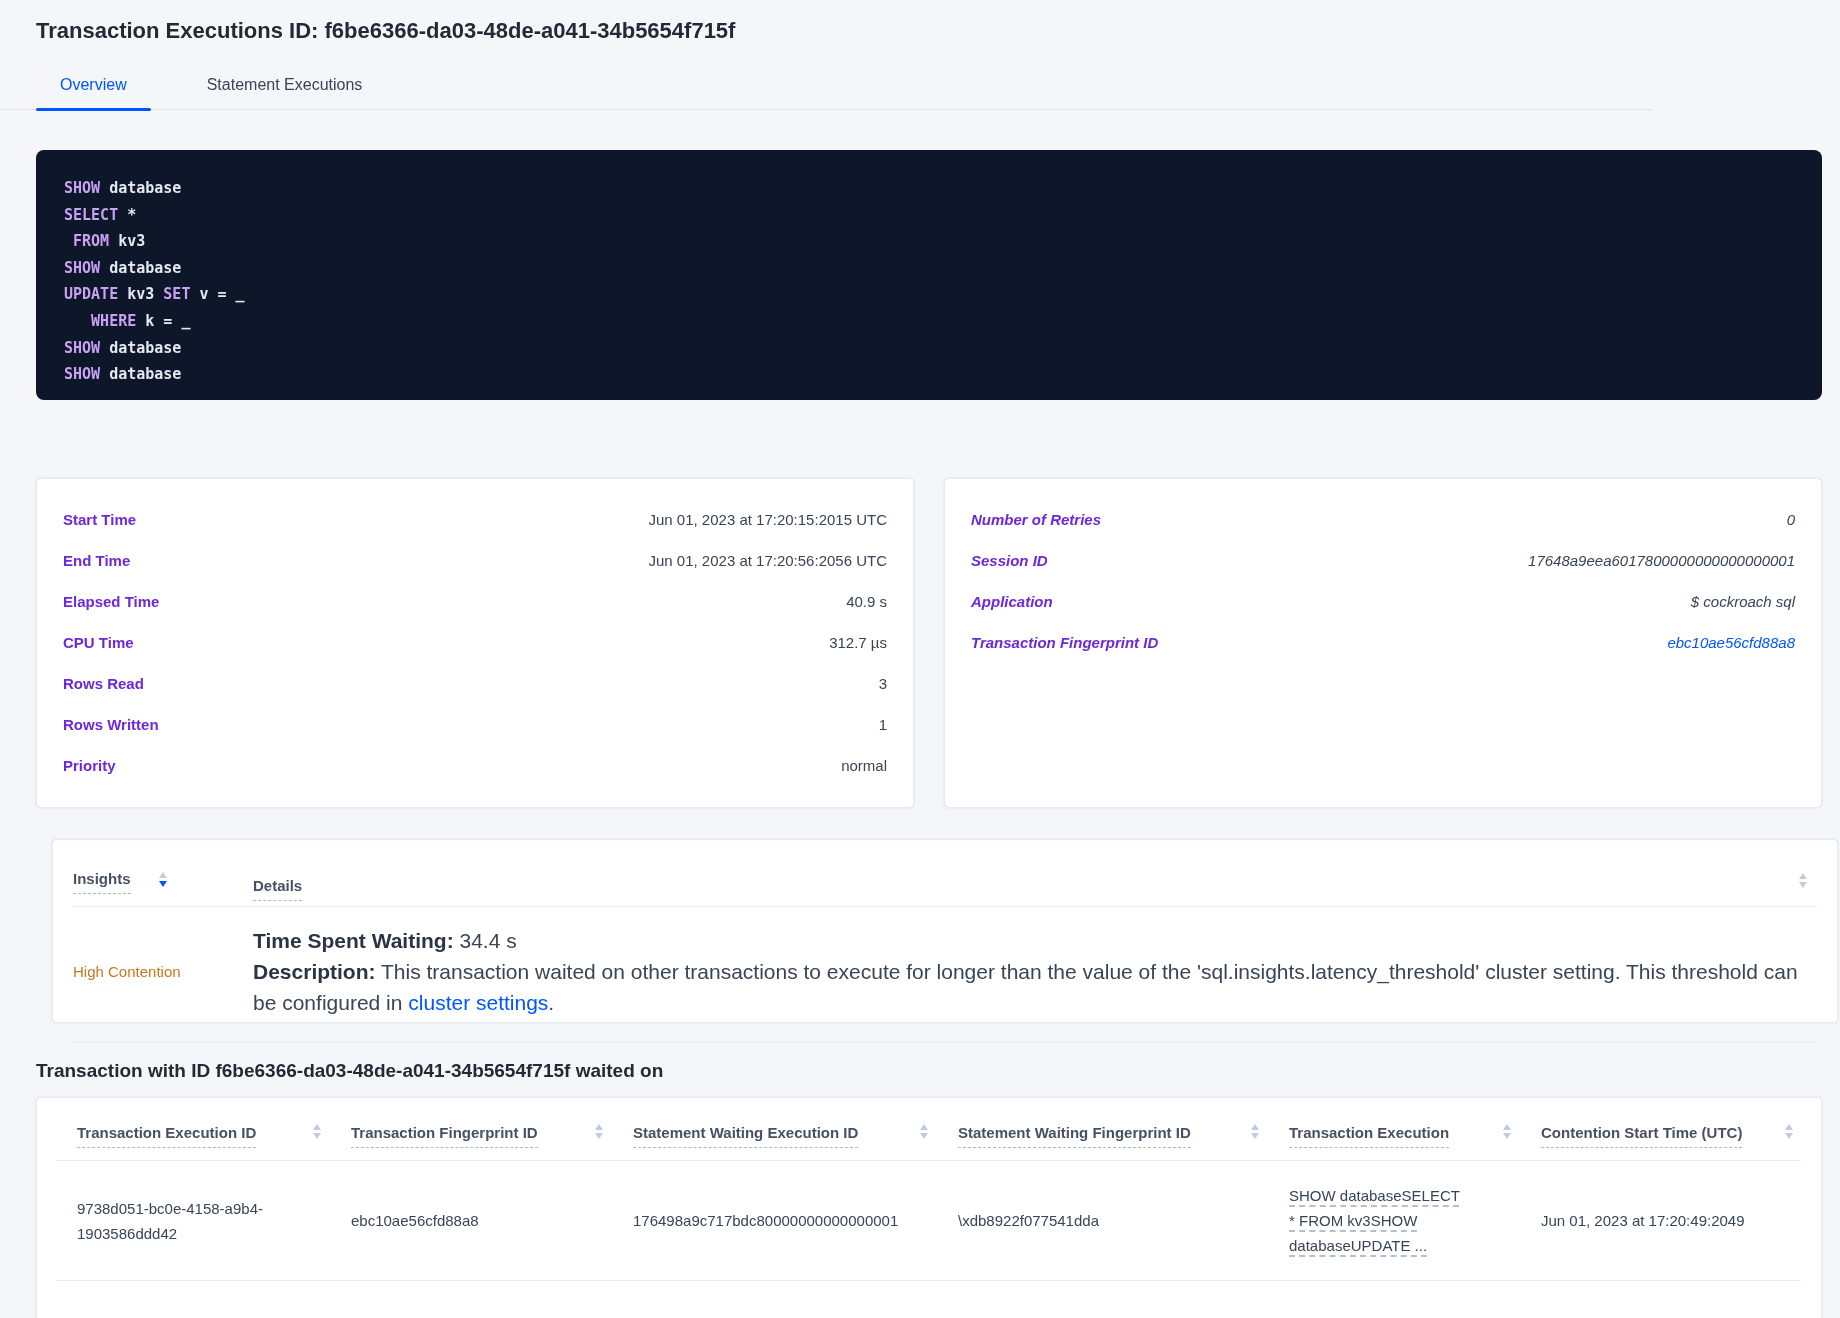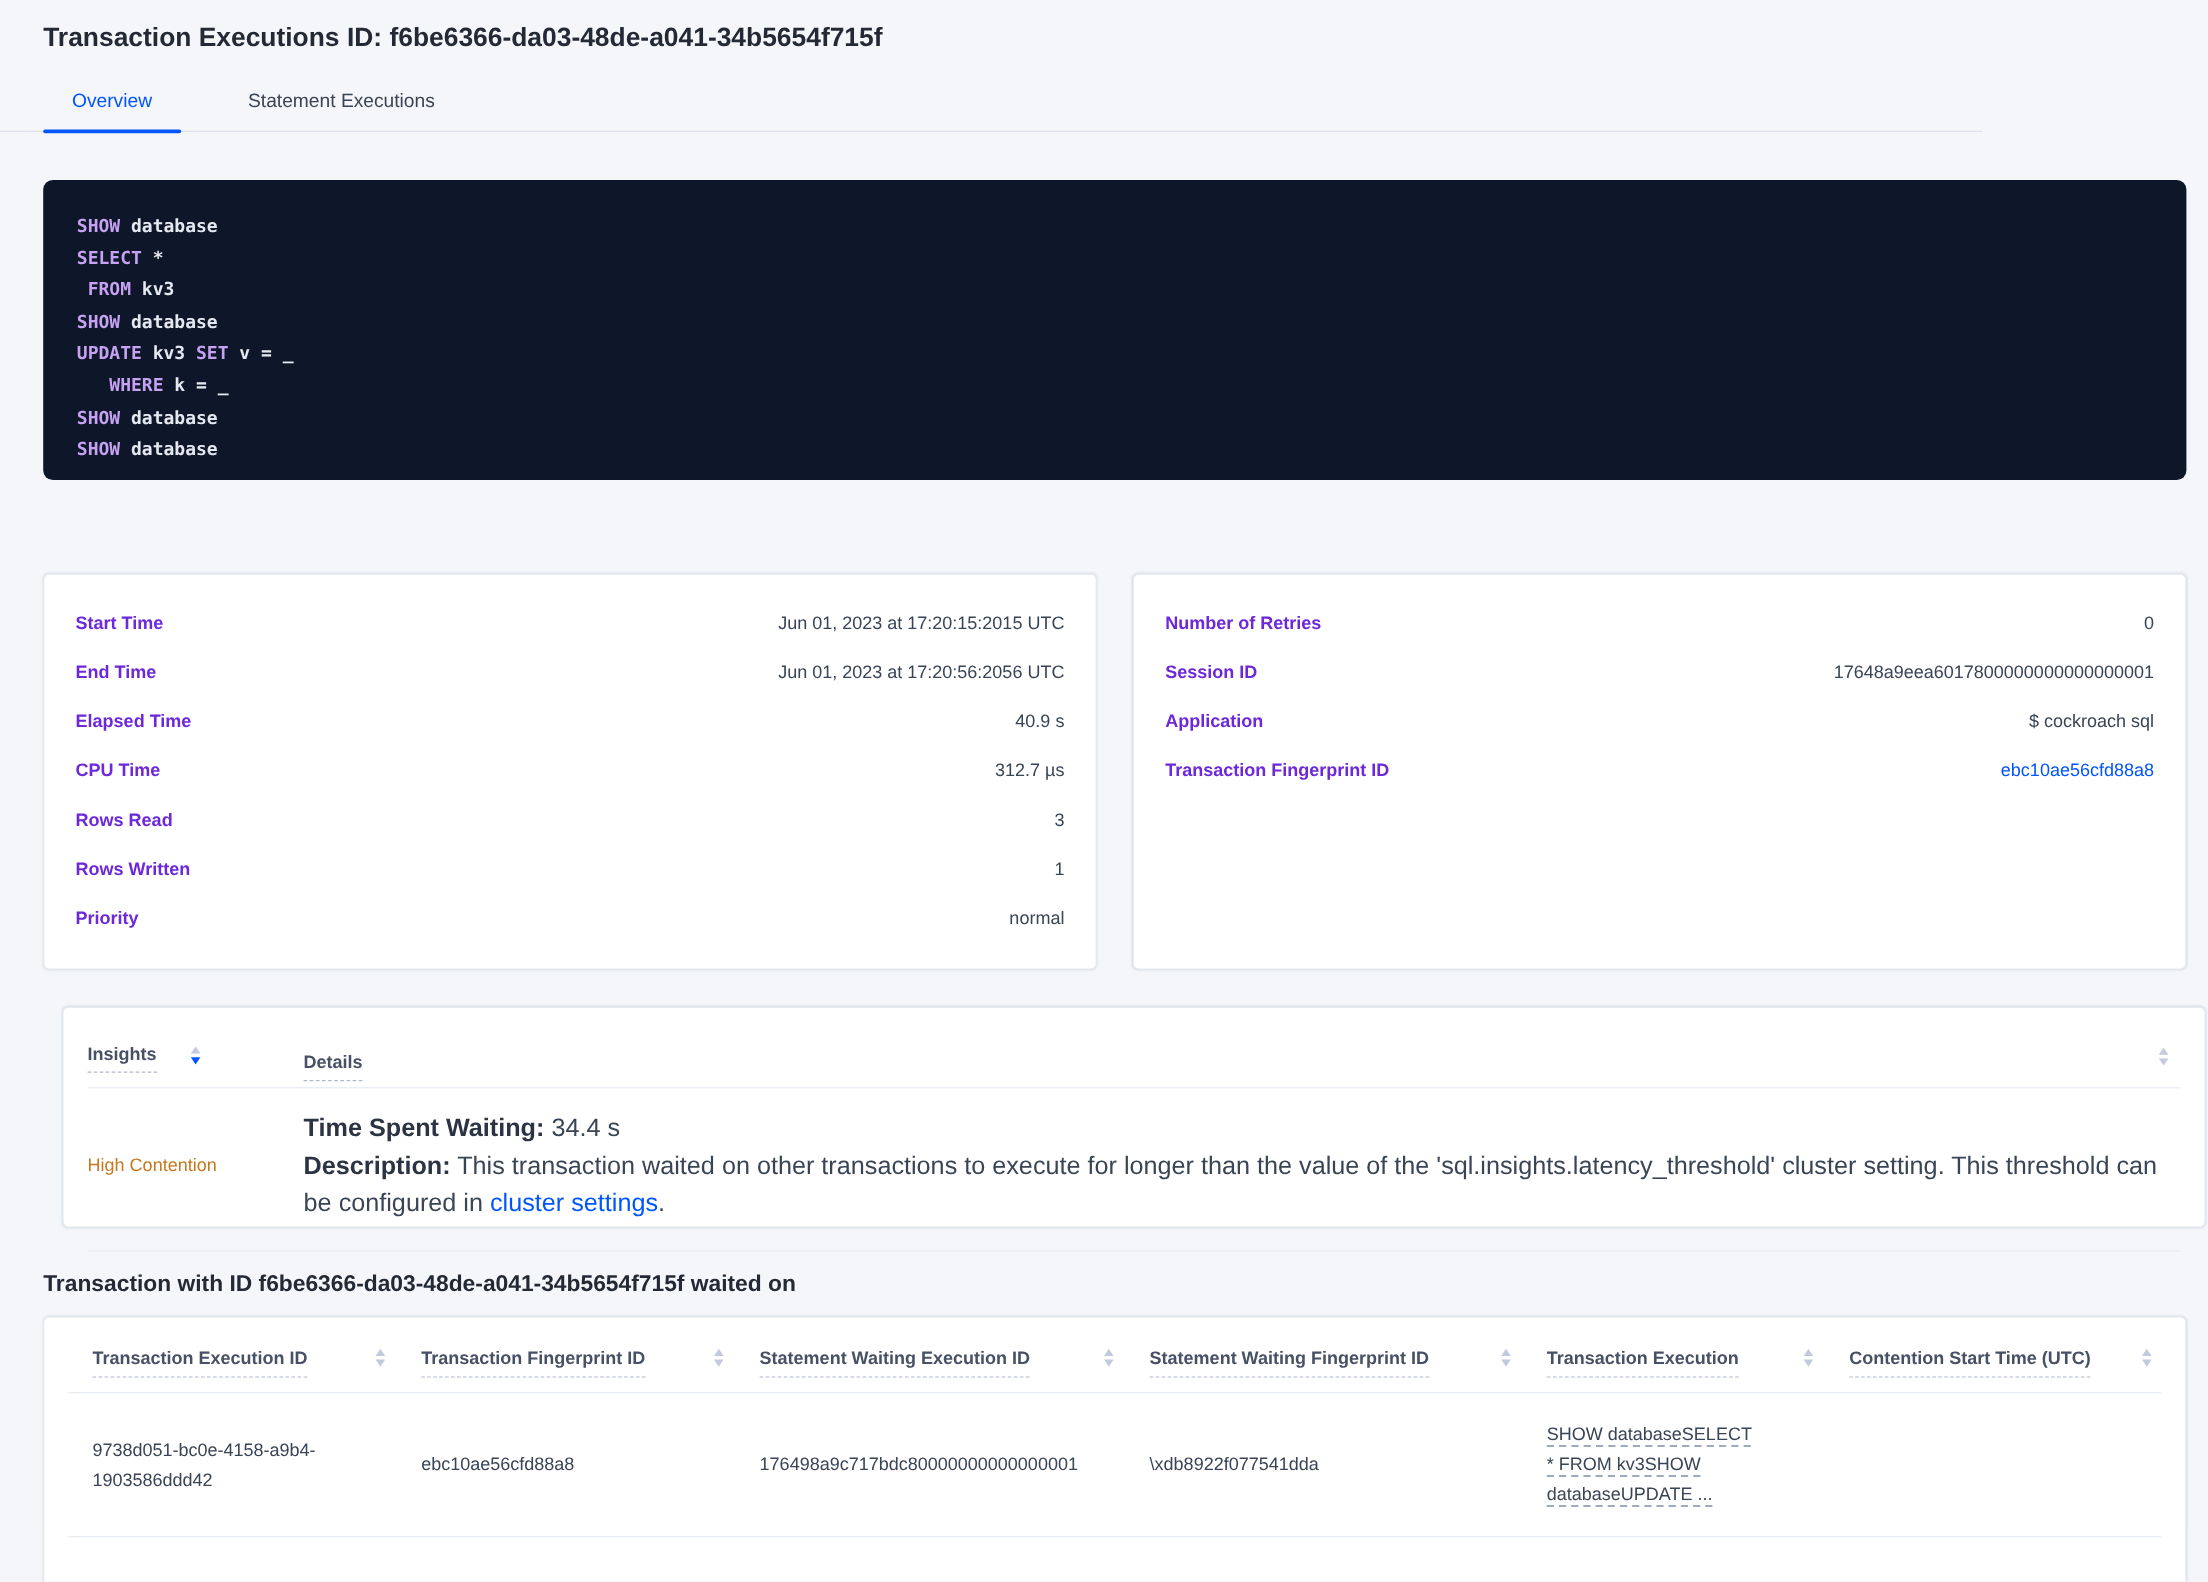--- a/index.html
+++ b/index.html
@@ -44,21 +44,21 @@
   }
   .code-box .kw { color:#c7a1f2; }
 
   
   .card {
     position:absolute; background:#fff;
     border:1px solid #e7ecf3; border-radius:5px;
     box-shadow:0 0 2px rgba(67,90,111,.2);
   }
   #card-left  { left:36px;  top:478px; width:878px; height:330px; padding:20px 26px; }
-  #card-right { left:944px; top:478px; width:878px; height:330px; padding:20px 26px; }
+  #card-right { left:944px; top:478px; width:878px; height:330px; padding:20px 26px;font-style:italic; }
   .kv-row { height:41px; display:flex; justify-content:space-between; align-items:center; font-size:15px; }
   .kv-label { font-weight:700; color:#6d28d9; }
   .kv-value { color:#394455; }
   .kv-value.link { color:#0055ff; cursor:pointer; }
 
   
   #insights-card { left:52px; top:839px; width:1786px; height:184px; padding:0 20px; }
   .insights-header {
     position:relative; height:67px;
     display:flex; align-items:flex-end; padding-bottom:12px;
@@ -253,14 +253,17 @@
       </div>
     <div class="t-cell">
         <span>176498a9c717bdc80000000000000001</span>
       </div>
     <div class="t-cell">
         <span>\xdb8922f077541dda</span>
       </div>
     <div class="t-cell">
         <span class="stmt-link">SHOW databaseSELECT * FROM kv3SHOW databaseUPDATE ...</span>
       </div>
+    <div class="t-cell">
+        <span>Jun 01, 2023 at 17:20:49:2049</span>
+      </div>
   </div>
 </div>
 
 </body></html>

